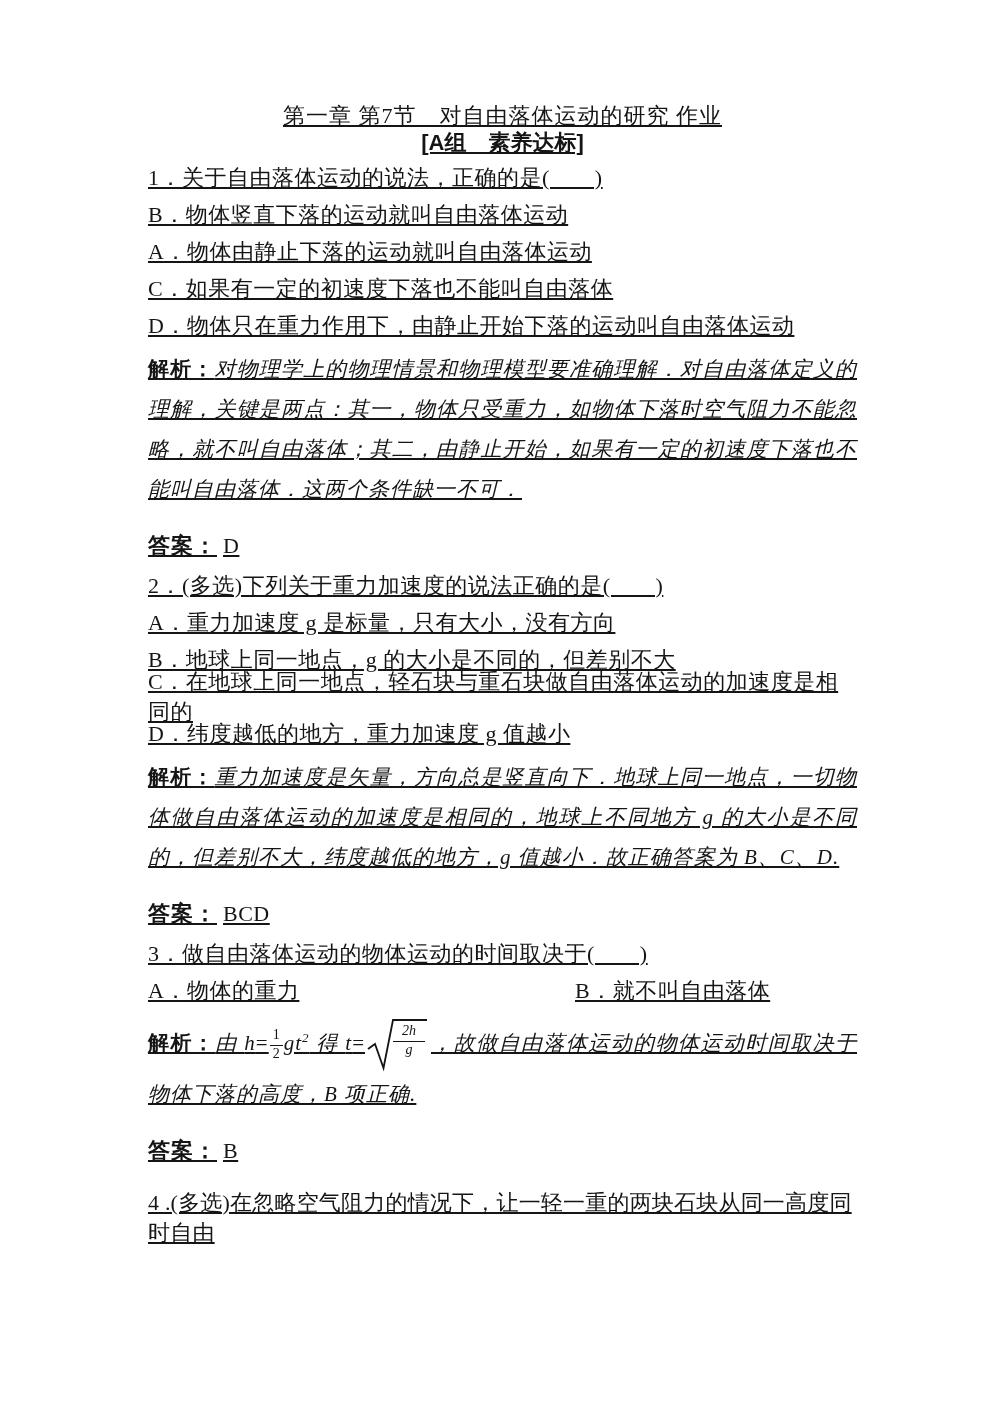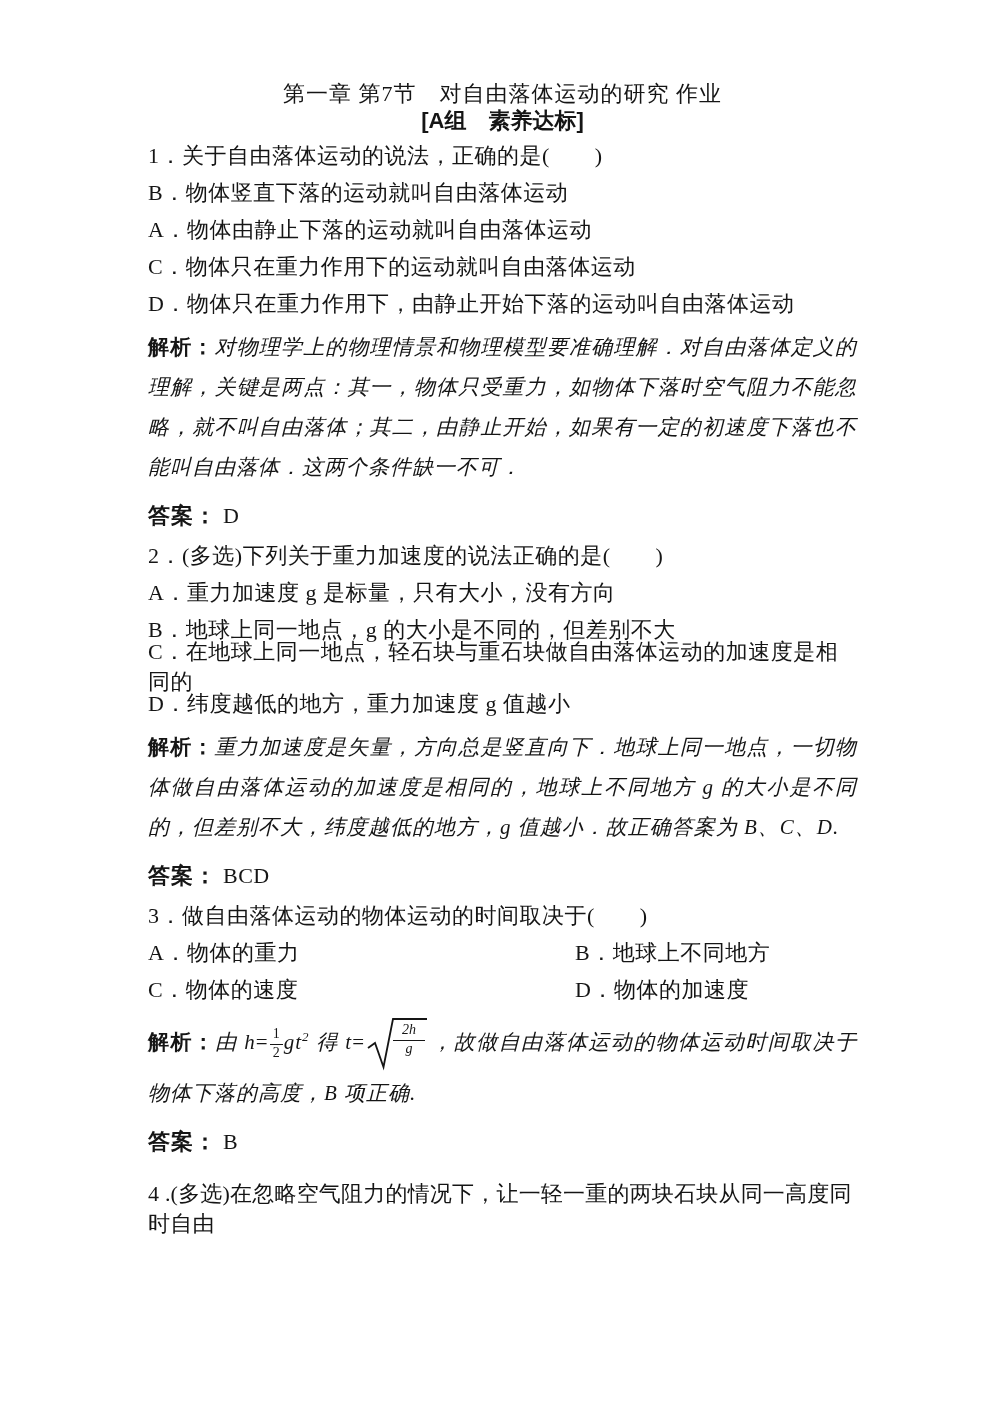--- a/index.html
+++ b/index.html
@@ -3,21 +3,21 @@
 <meta charset="utf-8">
 <style>
   * { margin:0; padding:0; box-sizing:border-box; }
   html,body { background:#ffffff; }
   body {
     width:1000px; height:1414px;
     font-family:"Liberation Serif","DejaVu Serif",serif;
     color:#151515;
     overflow:hidden;
   }
-  .page { width:1000px; height:1414px; padding:80px 143px 0 148px; background:#fff; }
+  .page { width:1000px; height:1414px; padding:102px 143px 0 148px; background:#fff;text-decoration:underline; }
 
   .doc-title {
     text-align:center; font-size:22px; height:28px; line-height:28px;
     letter-spacing:1px;
   }
   .group-header {
     text-align:center; font-size:22px; height:26px; line-height:26px;
     font-weight:bold;
     font-family:"Liberation Sans","DejaVu Sans",sans-serif;
   }
@@ -32,21 +32,21 @@
     font-size:21px; line-height:40px; text-align:justify;
     margin-top:5px; letter-spacing:1px;
   }
   .lbl {
     font-weight:bold; font-style:normal;
     font-family:"Liberation Sans","DejaVu Sans",sans-serif;
     letter-spacing:1px;
   }
   .analysis-text { font-style:italic; }
 
-  .ans-line { margin-top:10px; }
+  .ans-line { margin-top:18px; }
   .ans-val { margin-left:6px; font-size:22px; }
 
   .opt-2col .col-l { display:inline-block; width:427px; }
   .opt-2col .col-r { display:inline-block; }
 
   
   .formula-para { margin-top:7px; }
   .var { font-style:italic; font-family:"Liberation Serif","DejaVu Serif",serif; }
   .frac {
     display:inline-block; vertical-align:middle; text-align:center;
@@ -75,21 +75,21 @@
 
 <div class="page">
 
   <div class="doc-title">第一章 第7节　对自由落体运动的研究 作业</div>
   <div class="group-header">[A组　素养达标]</div>
 
   <section>
     <div class="line stem">1．关于自由落体运动的说法，正确的是(　　)</div>
     <div class="line">B．物体竖直下落的运动就叫自由落体运动</div>
     <div class="line">A．物体由静止下落的运动就叫自由落体运动</div>
-    <div class="line">C．物体只在重力作用下的运动就叫自由落体运动</div>
+    <div class="line">C．如果有一定的初速度下落也不能叫自由落体</div>
     <div class="line">D．物体只在重力作用下，由静止开始下落的运动叫自由落体运动</div>
     <p class="para"><span class="lbl">解析：</span><span class="analysis-text">对物理学上的物理情景和物理模型要准确理解．对自由落体定义的理解，关键是两点：其一，物体只受重力，如物体下落时空气阻力不能忽略，就不叫自由落体；其二，由静止开始，如果有一定的初速度下落也不能叫自由落体．这两个条件缺一不可．</span></p>
     <div class="line ans-line">
         <span class="lbl">答案：</span>
         <span class="ans-val">D</span>
       </div>
   </section>
 
   <section>
     <div class="line stem">2．(多选)下列关于重力加速度的说法正确的是(　　)</div>
@@ -101,25 +101,21 @@
     <div class="line ans-line">
         <span class="lbl">答案：</span>
         <span class="ans-val">BCD</span>
       </div>
   </section>
 
   <section>
     <div class="line stem">3．做自由落体运动的物体运动的时间取决于(　　)</div>
     <div class="line opt-2col">
       <span class="col-l">A．物体的重力</span>
-      <span class="col-r">B．地球上不同地方</span>
-    </div>
-    <div class="line opt-2col">
-      <span class="col-l">C．物体的速度</span>
-      <span class="col-r">D．物体的加速度</span>
+      <span class="col-r">B．就不叫自由落体</span>
     </div>
     <p class="para formula-para"><span class="lbl">解析：</span><span class="analysis-text">由 </span><span class="var">h</span><span>=</span><span class="frac"><span class="fn">1</span><span class="fd">2</span></span><span class="var">gt</span><sup class="exp">2</sup><span class="analysis-text"> 得 </span><span class="var">t</span><span>=</span><span class="sqrt"><svg width="64" height="58" viewBox="0 0 64 58">
             <path d="M2 33 L9 28 L17.5 52 L27 4 L61 4" fill="none" stroke="#151515" stroke-width="1.8" stroke-linejoin="miter"></path>
           </svg><span class="sqrt-frac">
             <span class="fn var">2h</span>
             <span class="fd var">g</span>
           </span></span><span class="analysis-text">，故做自由落体运动的物体运动时间取决于物体下落的高度，B 项正确.</span></p>
     <div class="line ans-line">
         <span class="lbl">答案：</span>
         <span class="ans-val">B</span>

